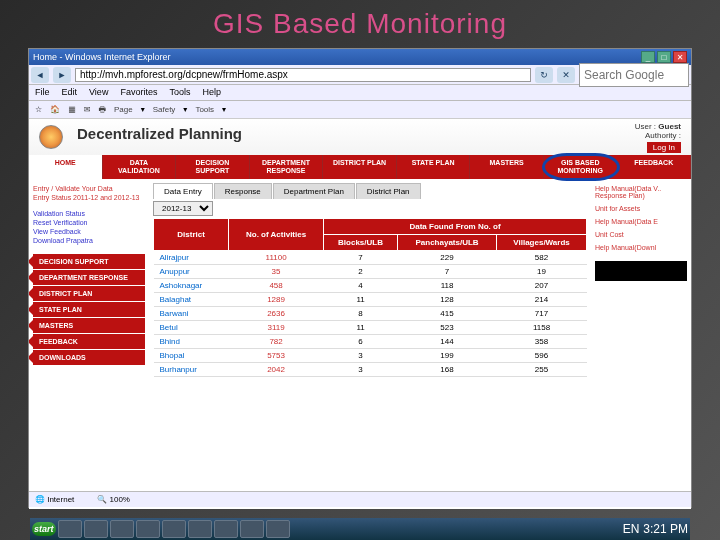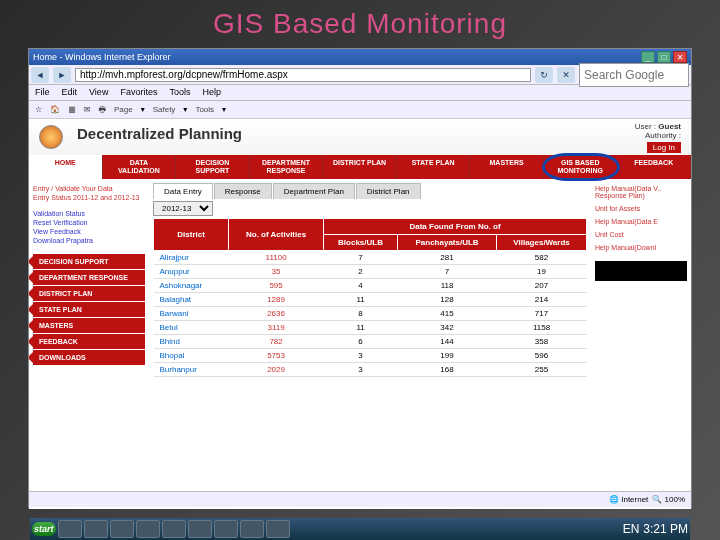--- a/index.html
+++ b/index.html
@@ -43,21 +43,21 @@
 table.data{width:100%;border-collapse:collapse;font-size:8px}
 table.data th{background:#b11;color:#fff;padding:3px 4px;border:1px solid #fff;text-align:center}
 table.data td{padding:2px 6px;border-bottom:1px solid #ddd;text-align:center}
 table.data td:first-child{text-align:left;color:#06c}
 table.data td:nth-child(2){color:#c33}
 .notes{margin-top:8px;font-size:8px;color:#06c;padding-left:20px}
 .notes .orange{color:#e70}
 .right-col{width:100px;padding:6px 4px;font-size:7px}
 .right-col a{display:block;color:#c33;margin-bottom:6px;text-decoration:none}
 .black-box{background:#000;height:20px;margin-top:10px}
-.statusbar{position:absolute;bottom:0;left:0;right:0;background:#eef;border-top:1px solid #bbb;height:16px;display:flex;align-items:center;justify-content:flex-end;gap:4px;padding:0 6px;font-size:8px}
+.statusbar{position:absolute;bottom:0;left:0;right:0;background:#eef;border-top:1px solid #bbb;height:16px;display:flex;align-items:center;justify-content:flex-start;gap:23px;padding:0 6px;font-size:8px}
 .taskbar{position:absolute;bottom:0;left:30px;right:30px;height:22px;background:linear-gradient(#357,#134);display:flex;align-items:center;padding:0 2px;gap:2px}
 .start-btn{background:linear-gradient(#4a4,#171);color:#fff;padding:2px 2px;border-radius:7px;font-size:9px;font-style:italic;font-weight:bold}
 .task-item{width:24px;height:18px;background:#456;border:1px solid #678;border-radius:2px}
 .tray{margin-left:auto;color:#fff;font-size:12px;display:flex;gap:4px;align-items:center}
 </style>
 </head>
 <body>
 
 <div class="slide-title">GIS Based Monitoring</div>
 
@@ -163,33 +163,33 @@
                 <th>Blocks/ULB</th>
                 <th>Panchayats/ULB</th>
                 <th>Villages/Wards</th>
               </tr>
      </thead>
      <tbody id="tbody">
               <tr>
                 <td>Alirajpur</td>
                 <td>11100</td>
                 <td>7</td>
-                <td>281</td>
+                <td>229</td>
                 <td>582</td>
               </tr>
               <tr>
                 <td>Anuppur</td>
                 <td>35</td>
                 <td>2</td>
                 <td>7</td>
                 <td>19</td>
               </tr>
               <tr>
                 <td>Ashoknagar</td>
-                <td>595</td>
+                <td>458</td>
                 <td>4</td>
                 <td>118</td>
                 <td>207</td>
               </tr>
               <tr>
                 <td>Balaghat</td>
                 <td>1289</td>
                 <td>11</td>
                 <td>128</td>
                 <td>214</td>
@@ -198,40 +198,40 @@
                 <td>Barwani</td>
                 <td>2636</td>
                 <td>8</td>
                 <td>415</td>
                 <td>717</td>
               </tr>
               <tr>
                 <td>Betul</td>
                 <td>3119</td>
                 <td>11</td>
-                <td>342</td>
+                <td>523</td>
                 <td>1158</td>
               </tr>
               <tr>
                 <td>Bhind</td>
                 <td>782</td>
                 <td>6</td>
                 <td>144</td>
                 <td>358</td>
               </tr>
               <tr>
                 <td>Bhopal</td>
                 <td>5753</td>
                 <td>3</td>
                 <td>199</td>
                 <td>596</td>
               </tr>
               <tr>
                 <td>Burhanpur</td>
-                <td>2029</td>
+                <td>2042</td>
                 <td>3</td>
                 <td>168</td>
                 <td>255</td>
               </tr>
             </tbody>
     </table>
    </div>
 
    <div class="right-col">
     <a>Help Manual(Data V.. Response Plan)</a>

